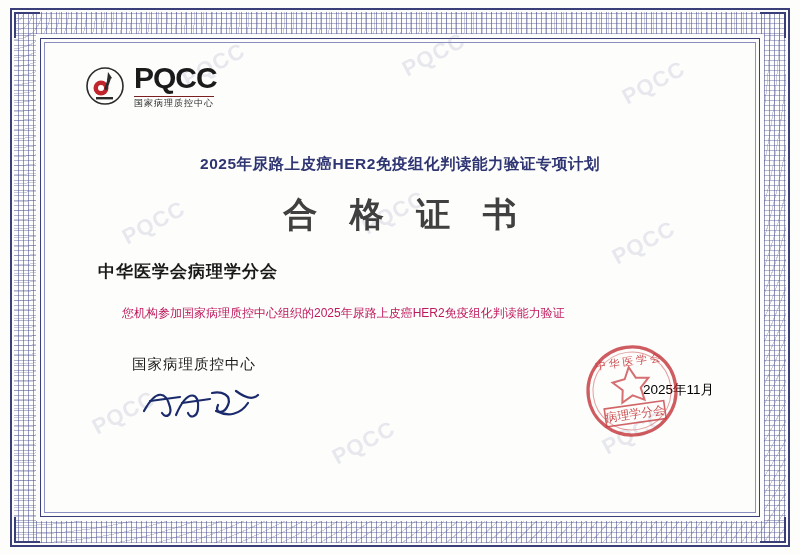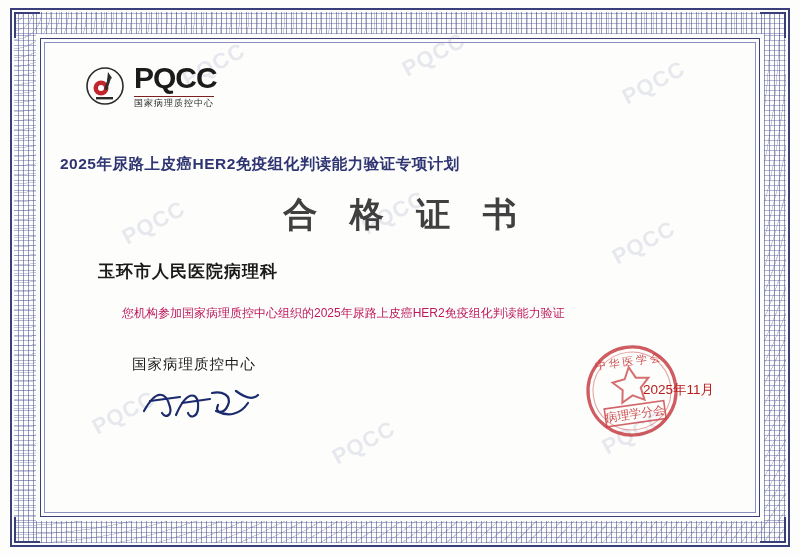--- a/index.html
+++ b/index.html
@@ -140,20 +140,21 @@
     letter-spacing: 1px;
     border-top: 1px solid #7a1f1f;
     padding-top: 2px;
   }
 
   .title-program {
     position: absolute;
     top: 102px;
     left: 0;
     right: 0;
+    text-align: center;
     font-size: 15.5px;
     color: #2f3573;
     font-weight: bold;
     letter-spacing: 0.5px;
   }
 
   .title-main {
     position: absolute;
     top: 140px;
     left: 0;
@@ -220,21 +221,21 @@
     font-size: 14.5px;
     color: #1a1a1a;
     letter-spacing: 1px;
   }
   .issue-date {
     position: absolute;
     right: 8px;
     top: 34px;
     text-align: right;
     font-size: 13.5px;
-    color: #b91c1c;
+    color: #000000;
   }
   .seal {
     position: absolute;
     right: 38px;
     top: -8px;
     width: 104px;
     height: 104px;
     opacity: 0.88;
   }
 </style>
@@ -280,21 +281,21 @@
       </div>
       <div class="logo-text-block">
         <div class="logo-pqcc">PQCC</div>
         <div class="logo-sub">国家病理质控中心</div>
       </div>
     </div>
 
     <div class="title-program">2025年尿路上皮癌HER2免疫组化判读能力验证专项计划</div>
     <div class="title-main">合 格 证 书</div>
 
-    <div class="recipient">玉环市人民医院病理科</div>
+    <div class="recipient">中华医学会病理学分会</div>
 
     <div class="body-text">
       <p class="indent">您机构参加国家病理质控中心组织的2025年尿路上皮癌HER2免疫组化判读能力验证</p>
     </div>
 
     <div class="sign-row">
       <div class="issuer-left">国家病理质控中心</div>
 
       <div class="signature">
         <svg width="130" height="46" viewBox="0 0 130 46" aria-hidden="true">

